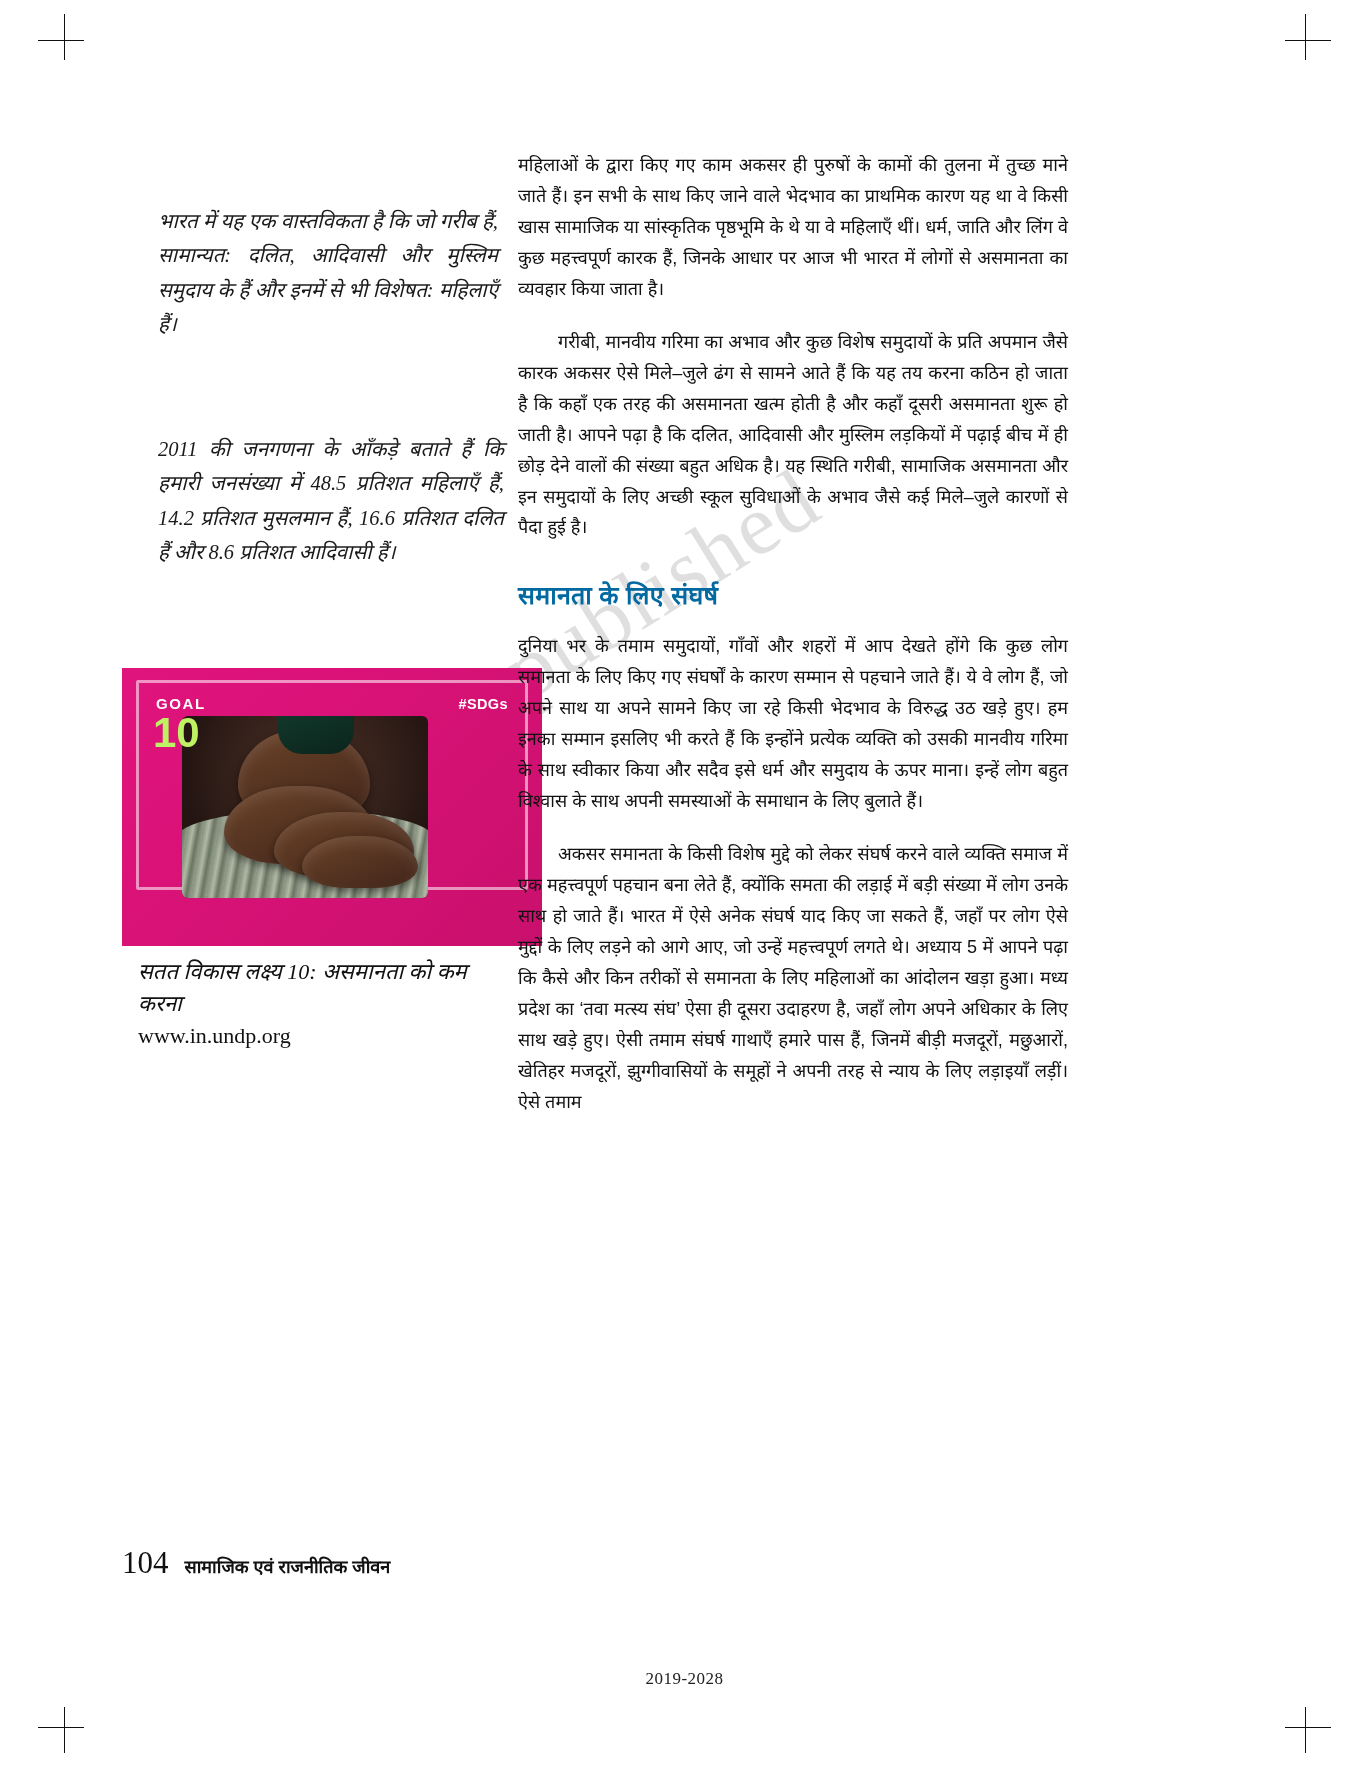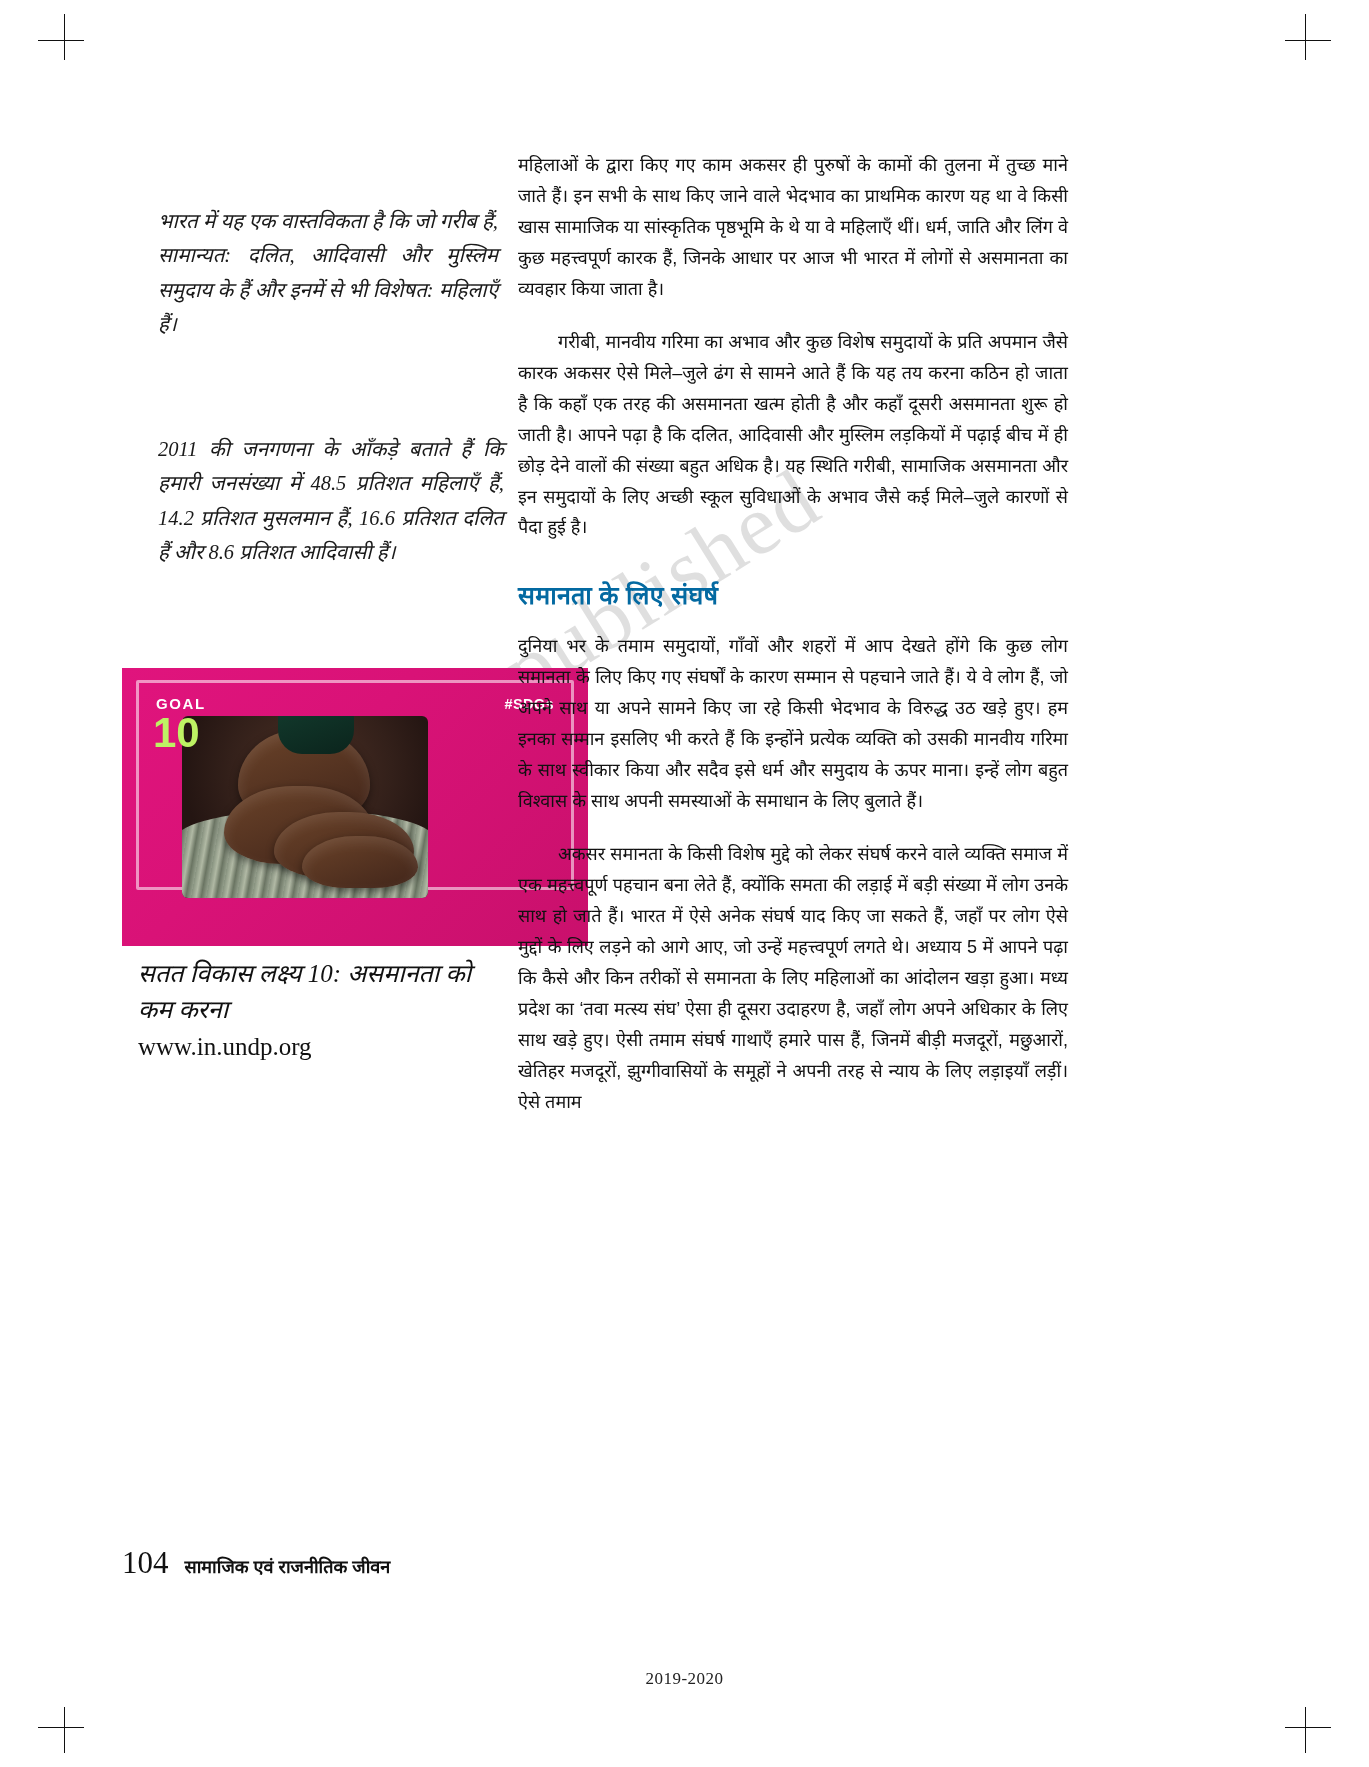--- a/index.html
+++ b/index.html
@@ -52,21 +52,20 @@
     left: 122px;
     top: 668px;
     width: 364px;
   }
   .sdg-img {
     position: relative;
     width: 420px;
     height: 278px;
     overflow: hidden;
     background: #e0147d;
-    padding-left: 46px;
   }
   .sdg-bg {
     position: absolute; inset: 0;
     background:
       radial-gradient(circle at 50% 42%, rgba(0,0,0,0) 36%, rgba(224,20,125,0.0) 37%),
       linear-gradient(135deg, #e0147d 0%, #d91277 40%, #c9106c 100%);
   }
   .sdg-frame {
     position: absolute;
     left: 14px; top: 12px; right: 14px; bottom: 56px;
@@ -172,21 +171,21 @@
     font-size: 10.5px;
     line-height: 1.2;
     margin-top: 2px;
     opacity: 0.95;
   }
 
   .caption {
     margin-top: 10px;
     padding-left: 16px;
     font-family: "Liberation Serif", serif;
-    font-size: 25px;
+    font-size: 22px;
     line-height: 1.45;
     color: #111;
   }
   .caption .italic { font-style: italic; }
   .caption .url { font-style: normal; }
 
   
   .activity-note {
     position: absolute;
     left: 155px;
@@ -330,15 +329,15 @@
     <p class="p-indent">गरीबी, मानवीय गरिमा का अभाव और कुछ विशेष समुदायों के प्रति अपमान जैसे कारक अकसर ऐसे मिले–जुले ढंग से सामने आते हैं कि यह तय करना कठिन हो जाता है कि कहाँ एक तरह की असमानता खत्म होती है और कहाँ दूसरी असमानता शुरू हो जाती है। आपने पढ़ा है कि दलित, आदिवासी और मुस्लिम लड़कियों में पढ़ाई बीच में ही छोड़ देने वालों की संख्या बहुत अधिक है। यह स्थिति गरीबी, सामाजिक असमानता और इन समुदायों के लिए अच्छी स्कूल सुविधाओं के अभाव जैसे कई मिले–जुले कारणों से पैदा हुई है।</p>
     <h2 class="section-head">समानता के लिए संघर्ष</h2>
     <p>दुनिया भर के तमाम समुदायों, गाँवों और शहरों में आप देखते होंगे कि कुछ लोग समानता के लिए किए गए संघर्षों के कारण सम्मान से पहचाने जाते हैं। ये वे लोग हैं, जो अपने साथ या अपने सामने किए जा रहे किसी भेदभाव के विरुद्ध उठ खड़े हुए। हम इनका सम्मान इसलिए भी करते हैं कि इन्होंने प्रत्येक व्यक्ति को उसकी मानवीय गरिमा के साथ स्वीकार किया और सदैव इसे धर्म और समुदाय के ऊपर माना। इन्हें लोग बहुत विश्वास के साथ अपनी समस्याओं के समाधान के लिए बुलाते हैं।</p>
     <div class="gap"></div>
     <p class="p-indent">अकसर समानता के किसी विशेष मुद्दे को लेकर संघर्ष करने वाले व्यक्ति समाज में एक महत्त्वपूर्ण पहचान बना लेते हैं, क्योंकि समता की लड़ाई में बड़ी संख्या में लोग उनके साथ हो जाते हैं। भारत में ऐसे अनेक संघर्ष याद किए जा सकते हैं, जहाँ पर लोग ऐसे मुद्दों के लिए लड़ने को आगे आए, जो उन्हें महत्त्वपूर्ण लगते थे। अध्याय 5 में आपने पढ़ा कि कैसे और किन तरीकों से समानता के लिए महिलाओं का आंदोलन खड़ा हुआ। मध्य प्रदेश का ‘तवा मत्स्य संघ’ ऐसा ही दूसरा उदाहरण है, जहाँ लोग अपने अधिकार के लिए साथ खड़े हुए। ऐसी तमाम संघर्ष गाथाएँ हमारे पास हैं, जिनमें बीड़ी मजदूरों, मछुआरों, खेतिहर मजदूरों, झुग्गीवासियों के समूहों ने अपनी तरह से न्याय के लिए लड़ाइयाँ लड़ीं। ऐसे तमाम</p>
   </div>
 
   <div class="folio">
     <span class="num">104</span><span class="book">सामाजिक एवं राजनीतिक जीवन</span>
   </div>
-  <div class="year">2019-2020</div>
+  <div class="year">2019-2028</div>
 
 </div>
 
 </body></html>

